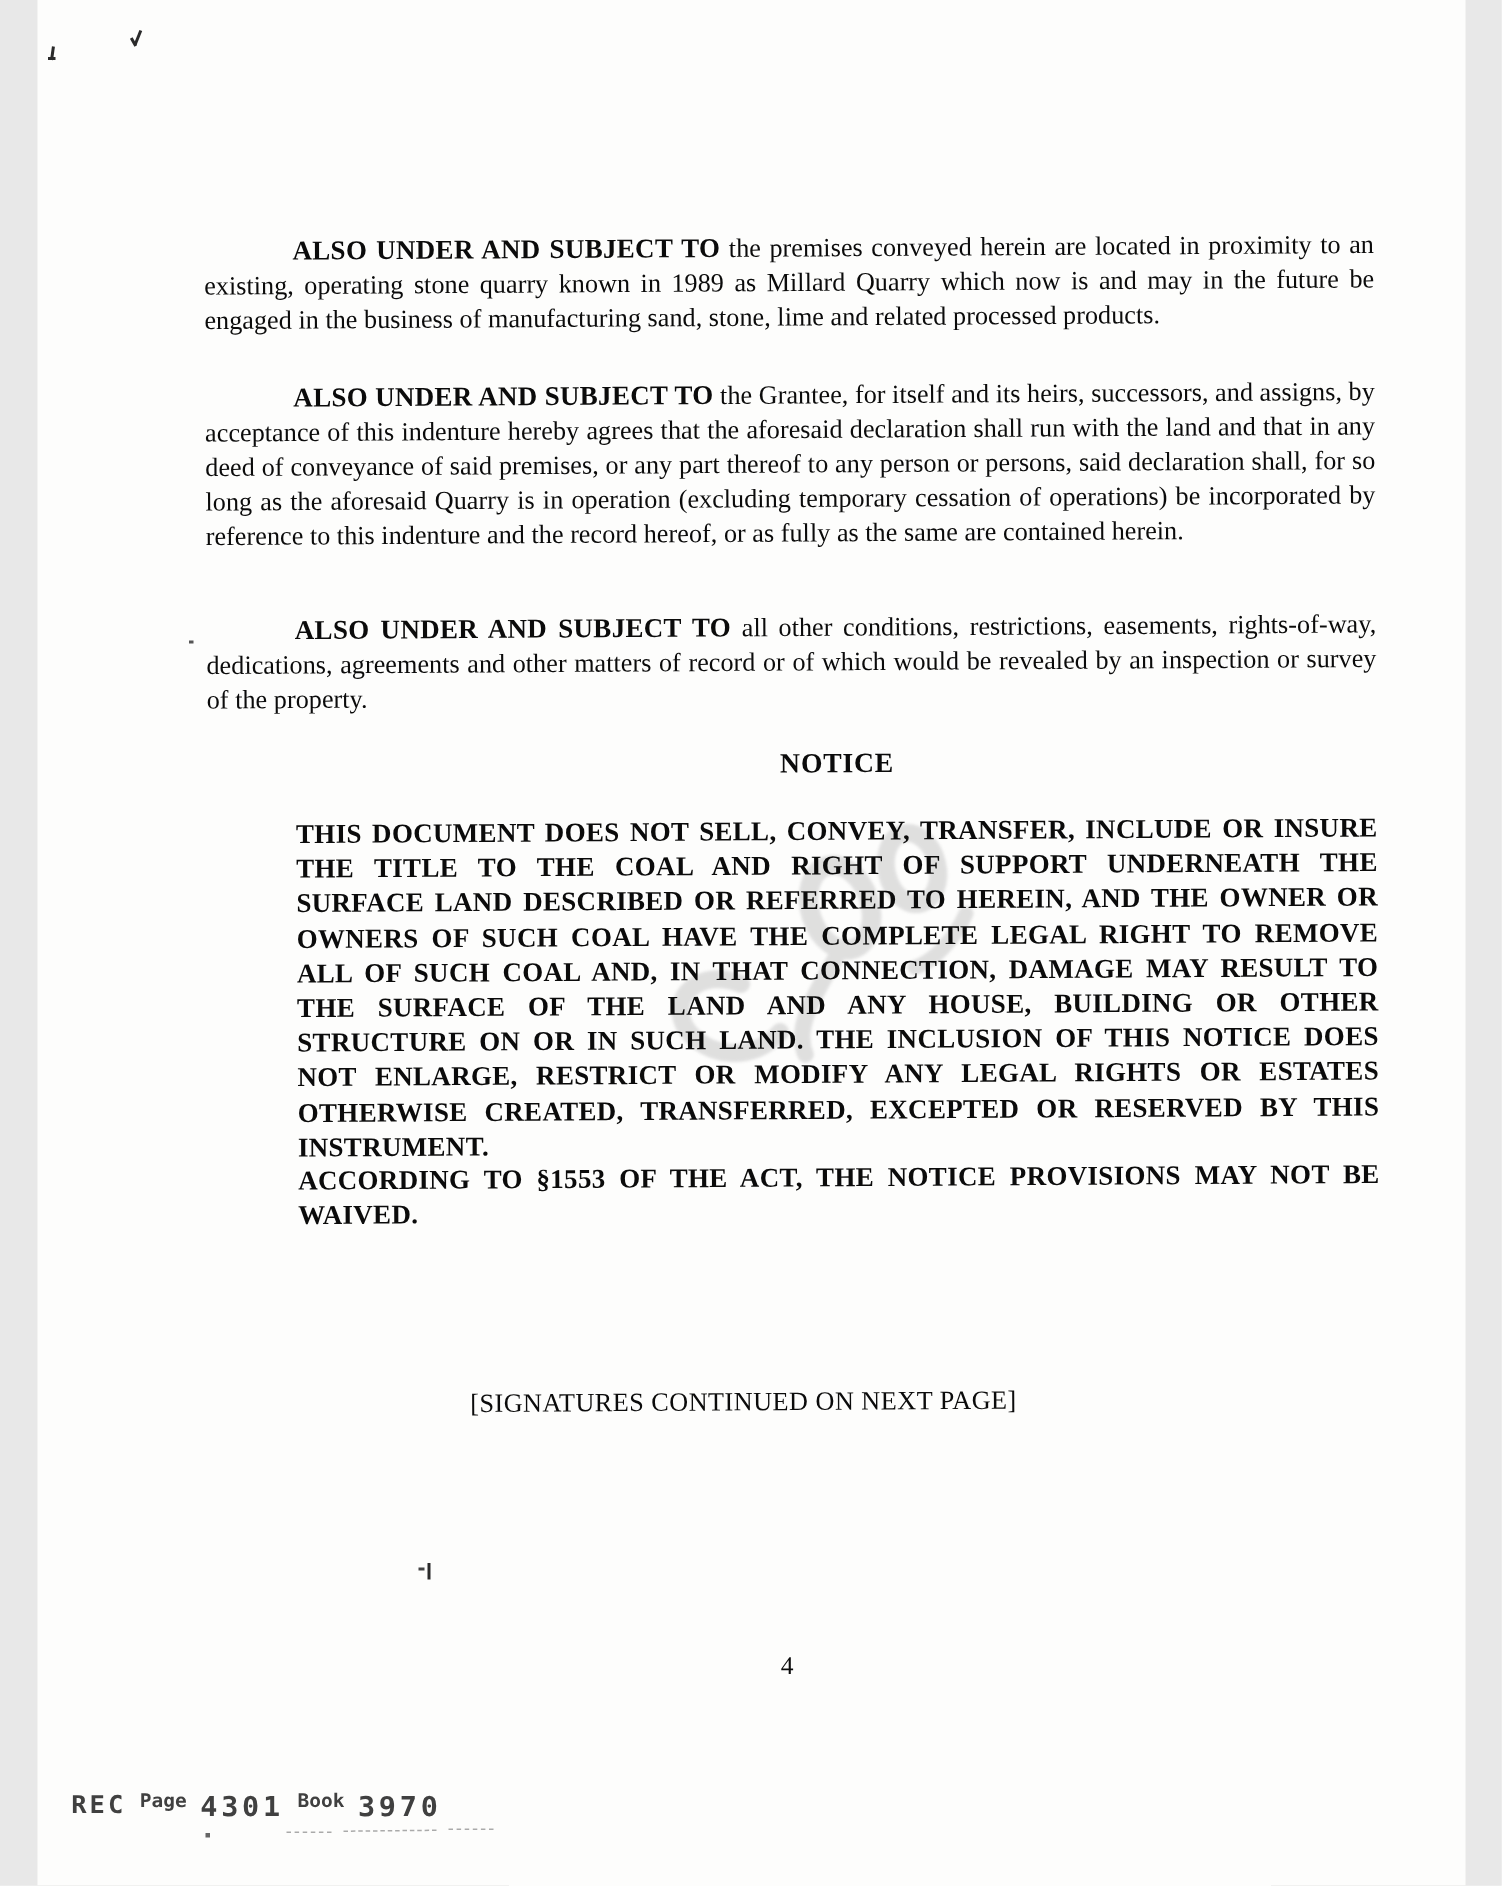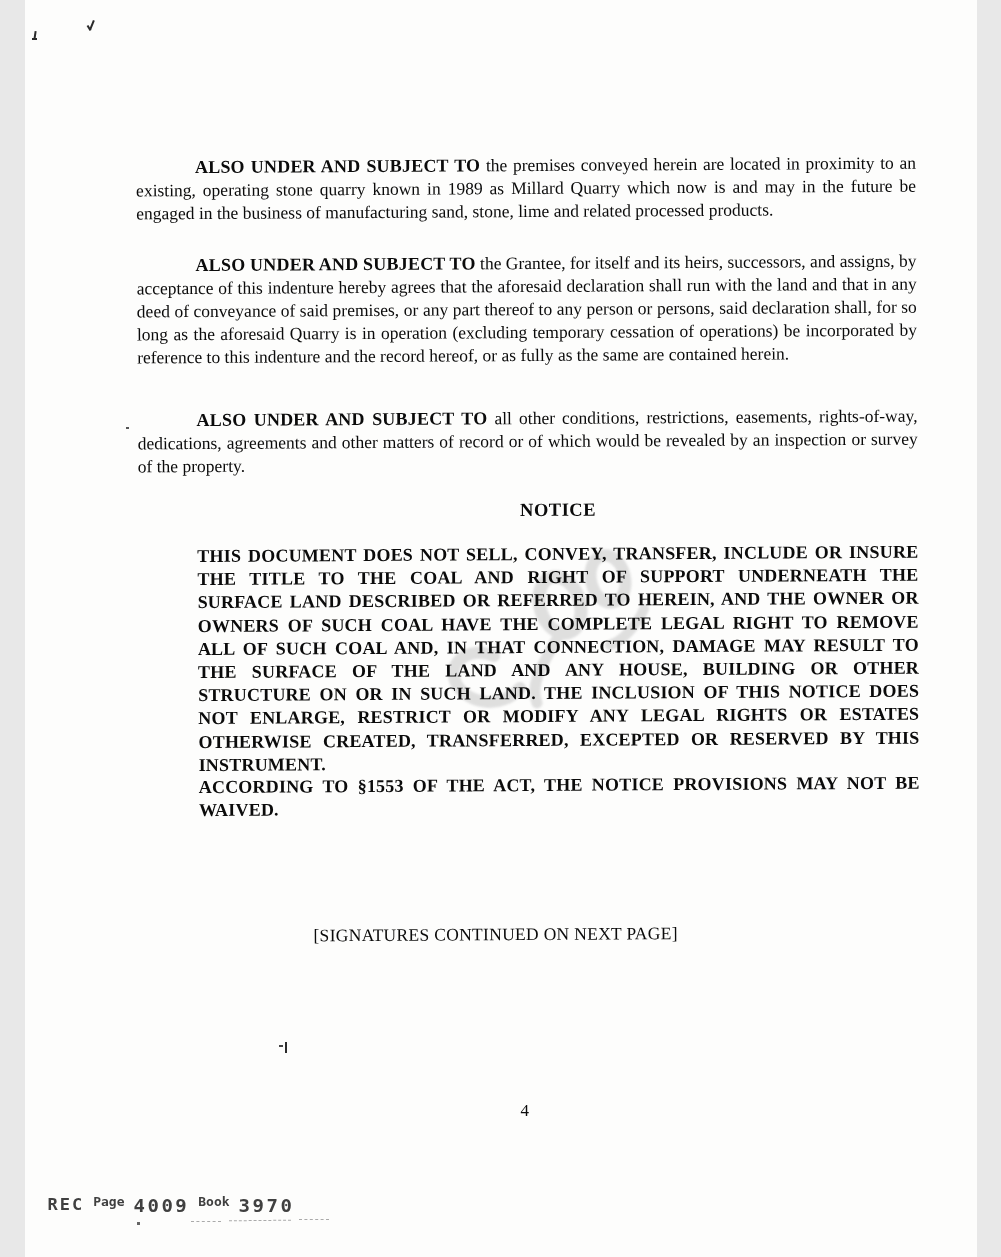--- a/index.html
+++ b/index.html
@@ -110,18 +110,18 @@
 
     <p class="sig-note">[SIGNATURES CONTINUED ON NEXT PAGE]</p>
 
   </div>
 
   <div class="pagenum">4</div>
 
   <div class="stamp">
     <span class="f-rec">REC</span>
     <span class="f-label">Page</span>
-    <span class="f-num">4009</span>
+    <span class="f-num">4301</span>
     <span class="f-label">Book</span>
     <span class="f-num">3970</span>
   </div>
 
 </div>
 
 </body></html>

